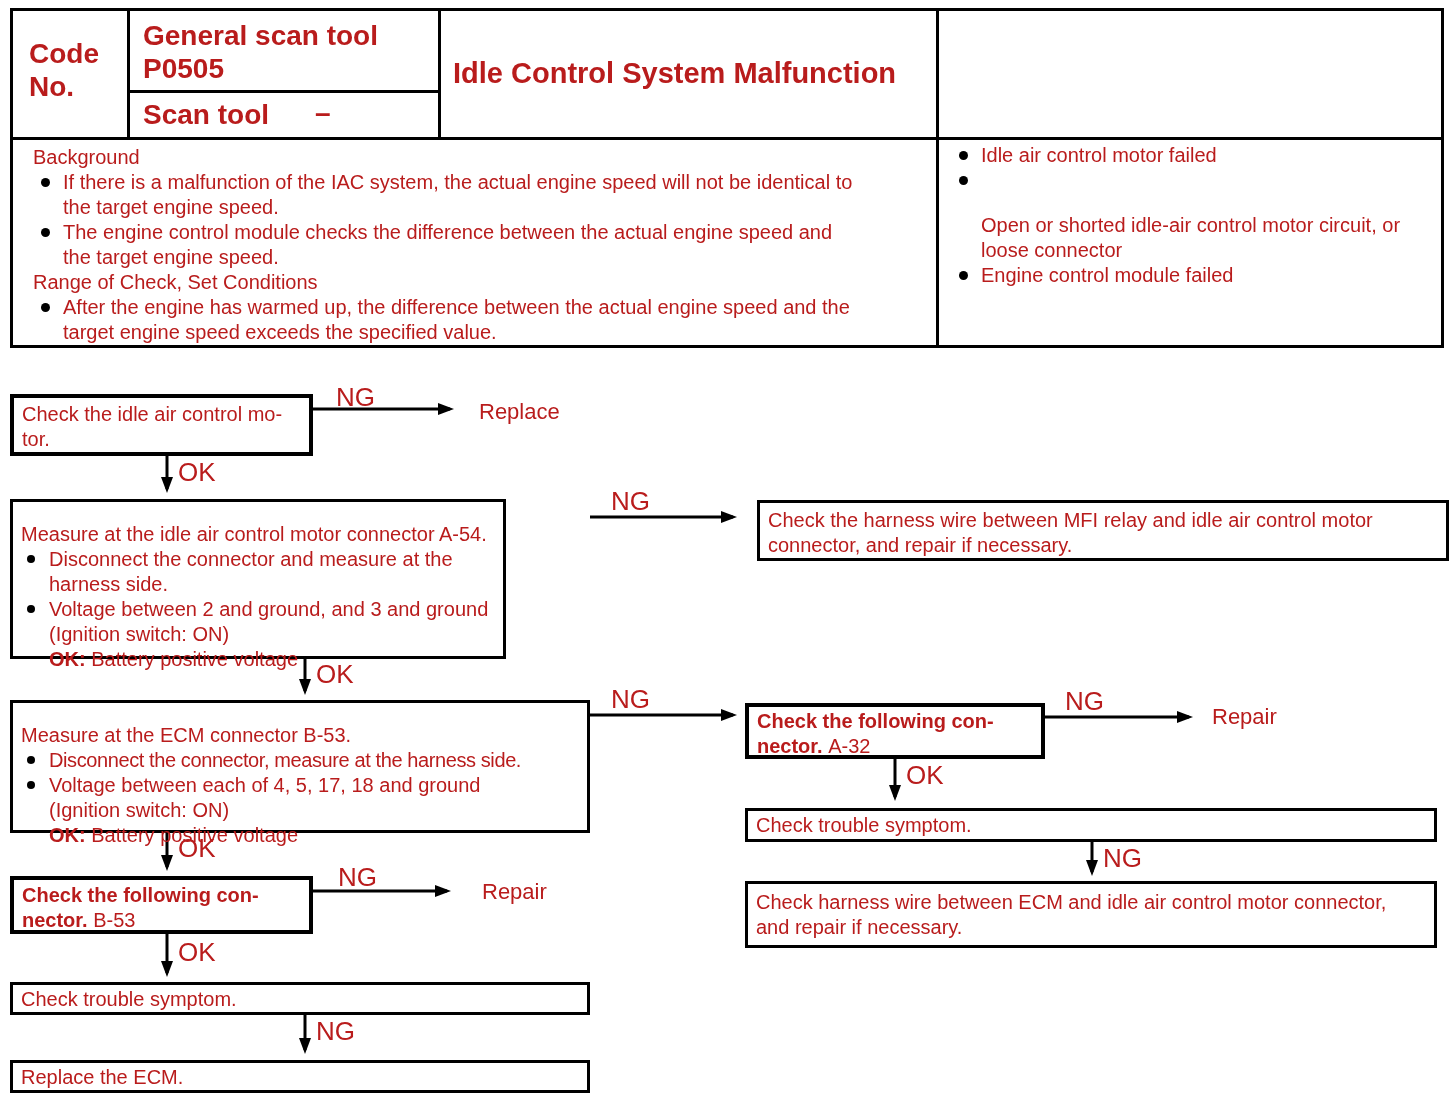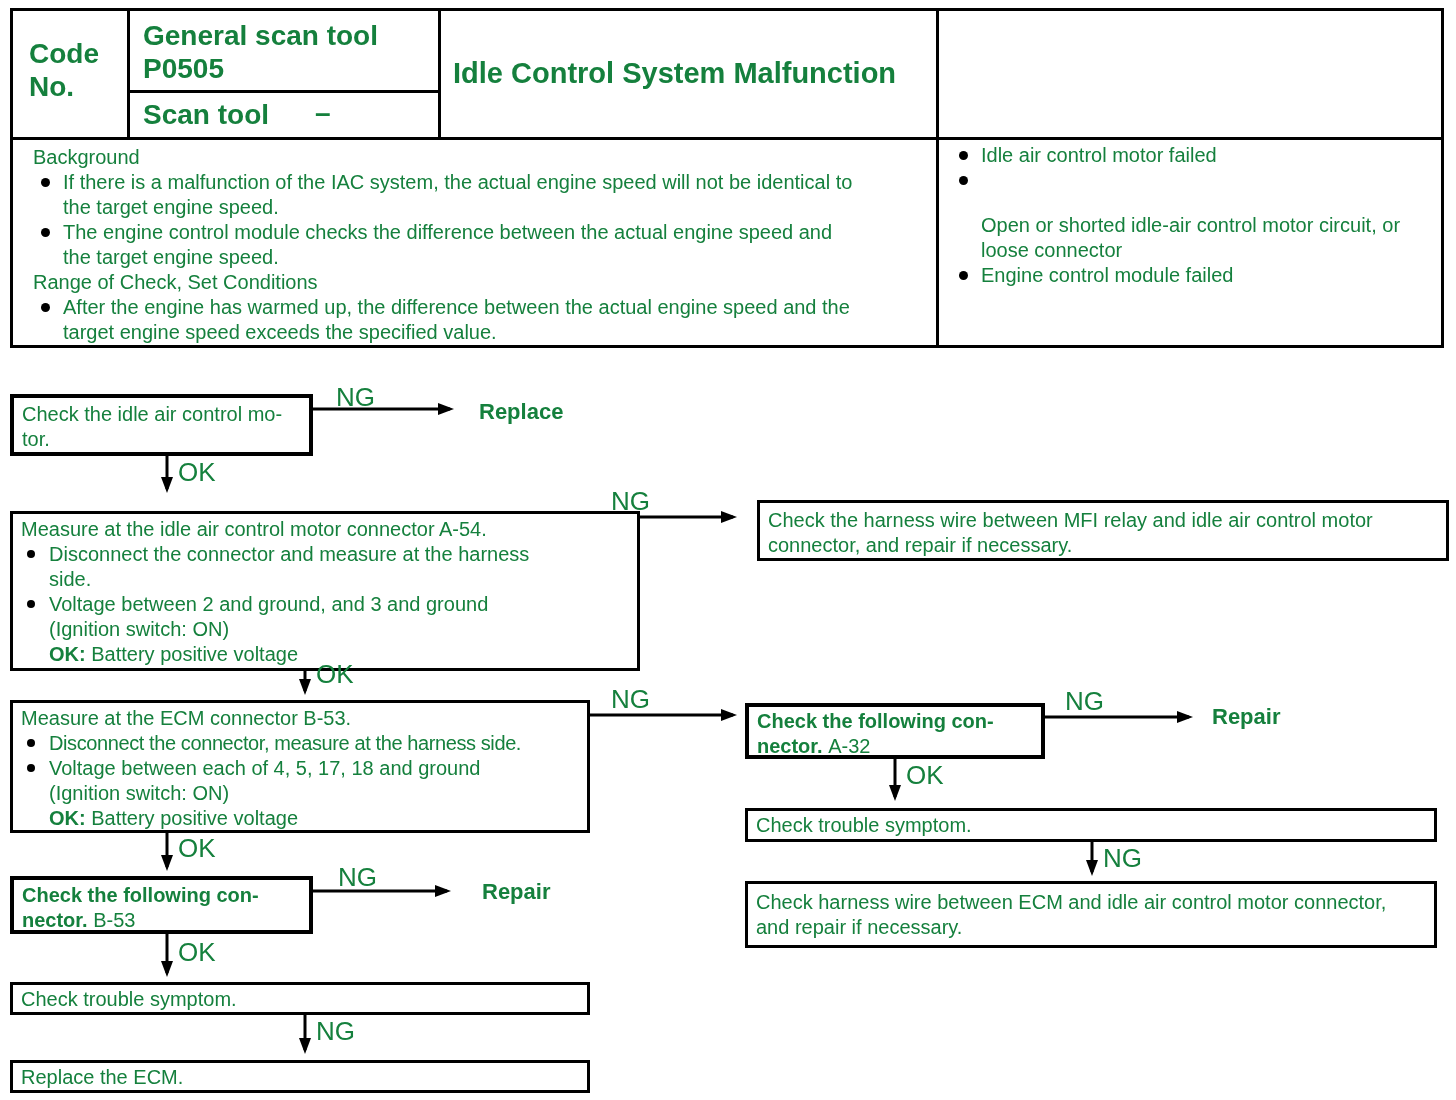--- a/index.html
+++ b/index.html
@@ -1,16 +1,16 @@
 <!DOCTYPE html>
 <html><head>
 <meta charset="utf-8">
 <style>
   html,body{margin:0;padding:0;background:#fff;}
-  .page{position:relative;width:1456px;height:1100px;background:#fff;color:#15803d;
+  .page{position:relative;width:1456px;height:1100px;background:#fff;color:#b91c1c;
         font-family:"Liberation Sans","DejaVu Sans",sans-serif;overflow:hidden;}
 
   
   .tbl{position:absolute;left:10px;top:8px;width:1434px;height:340px;
        border:3px solid #000;box-sizing:border-box;}
   .tline{position:absolute;background:#000;}
   .vl1{left:114px;top:0;width:3px;height:129px;}
   .vl2{left:425px;top:0;width:3px;height:129px;}
   .vl3{left:923px;top:0;width:3px;height:334px;}
   .hl1{left:114px;top:79px;width:314px;height:3px;}
@@ -28,27 +28,27 @@
   .bodytext{font-size:20px;line-height:25px;}
   .left-body{left:20px;top:134px;width:830px;}
   .right-body{left:938px;top:132px;width:492px;}
   .blt{display:flex;}
   .blt .dotcol{flex:0 0 30px;}
   .blt .dot{display:block;width:9px;height:9px;border-radius:50%;background:#000;margin:8px 0 0 8px;}
   .blt .txt{flex:1;}
 
   
   .fbox{position:absolute;background:#fff;border:3px solid #000;box-sizing:border-box;
-        font-size:20px;line-height:25px;padding:3px 8px;}
+        font-size:20px;line-height:25px;padding:20px 8px;}
   .fbox.thick{border-width:4px;}
   .fbox .blt .dotcol{flex:0 0 28px;}
   .fbox .blt .dot{width:8px;height:8px;margin:8px 0 0 6px;}
   .tight{white-space:nowrap;letter-spacing:-0.4px;}
   .ngok{position:absolute;font-size:26px;line-height:26px;}
-  .outcome{position:absolute;font-size:22px;line-height:24px;font-weight:bold;}
+  .outcome{position:absolute;font-size:22px;line-height:24px;font-weight:normal;}
   .arrows{position:absolute;left:0;top:0;pointer-events:none;}
   b.inl{font-weight:bold;}
 </style>
 </head>
 <body>
 
 <div class="page">
 
   <div class="tbl">
     <div class="tline vl1"></div>
@@ -129,21 +129,21 @@
       <path d="M167 934 V973"></path>
       <path d="M305 1015 V1050"></path>
     </g>
   </svg>
 
   <div class="fbox thick" style="left:10px;top:394px;width:303px;height:62px;padding-top:4px;">
     <div>Check the idle air control mo-</div>
     <div>tor.</div>
   </div>
 
-  <div class="fbox" style="left:10px;top:499px;width:630px;height:160px;margin-top:12px;">
+  <div class="fbox" style="left:10px;top:499px;width:496px;height:160px;">
     <div>Measure at the idle air control motor connector A-54.</div>
     <div class="blt">
       <span class="dotcol">
           <span class="dot"></span>
         </span>
       <span class="txt" style="max-width:487px;">Disconnect the connector and measure at the harness side.</span>
     </div>
     <div class="blt">
       <span class="dotcol">
           <span class="dot"></span>

